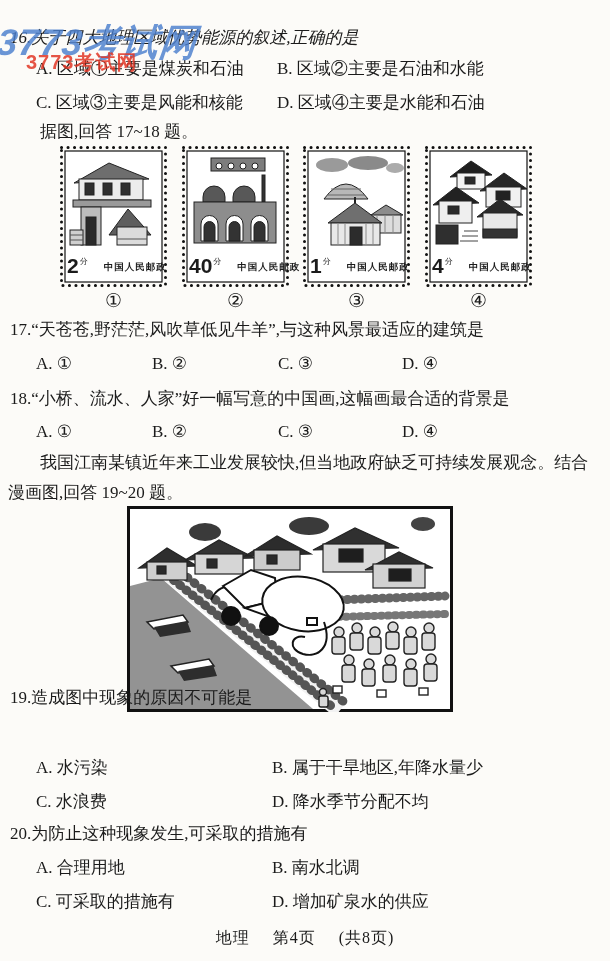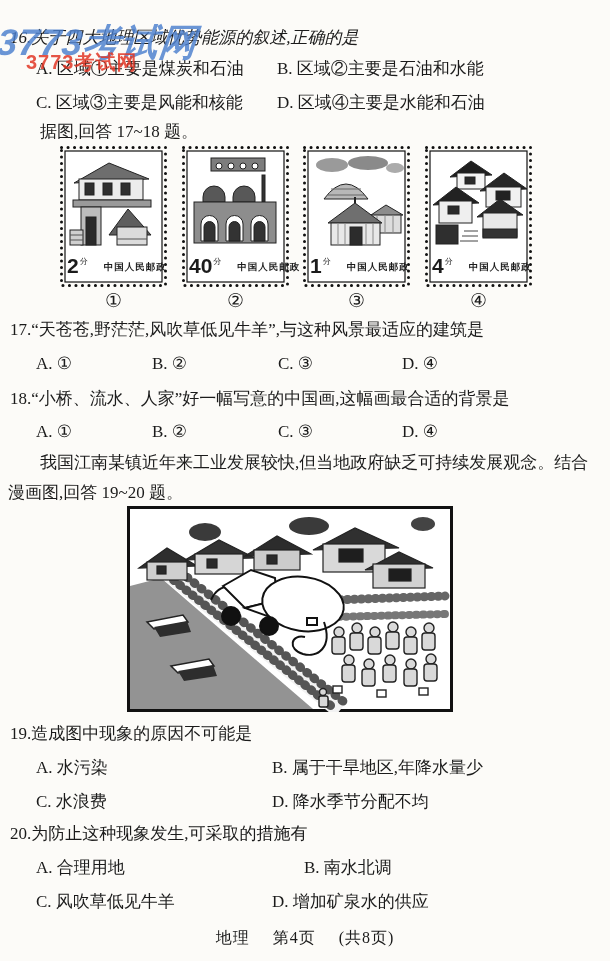--- a/index.html
+++ b/index.html
@@ -287,30 +287,30 @@
           <rect x="297" y="158" width="13" height="17" rx="3"></rect>
         <rect x="206" y="180" width="9" height="7" fill="#fff"></rect>
         <rect x="250" y="184" width="9" height="7" fill="#fff"></rect>
         <rect x="292" y="182" width="9" height="7" fill="#fff"></rect>
         <circle cx="196" cy="186" r="3.5"></circle>
           <rect x="192" y="190" width="9" height="11" rx="2"></rect>
       </g>
     </svg>
   </div>
 
-  <div class="stem" style="top:722px;">19.造成图中现象的原因不可能是</div>
+  <div class="stem" style="top:686px;">19.造成图中现象的原因不可能是</div>
   <span class="opt" style="left:36px;top:756px;">A. 水污染</span>
   <span class="opt" style="left:272px;top:756px;">B. 属于干旱地区,年降水量少</span>
   <span class="opt" style="left:36px;top:790px;text-align:right;">C. 水浪费</span>
   <span class="opt" style="left:272px;top:790px;">D. 降水季节分配不均</span>
 
   <div class="stem" style="top:822px;">20.为防止这种现象发生,可采取的措施有</div>
   <span class="opt" style="left:36px;top:856px;">A. 合理用地</span>
-  <span class="opt" style="left:272px;top:856px;margin-left:32px;">B. 南水北调</span>
-  <span class="opt" style="left:36px;top:890px;">C. 风吹草低见牛羊</span>
+  <span class="opt" style="left:272px;top:856px;">B. 南水北调</span>
+  <span class="opt" style="left:36px;top:890px;">C. 可采取的措施有</span>
   <span class="opt" style="left:272px;top:890px;">D. 增加矿泉水的供应</span>
 
   <div class="footer">
     <span>地理</span>
     <span>第4页</span>
     <span>(共8页)</span>
   </div>
 
 </div>
 

